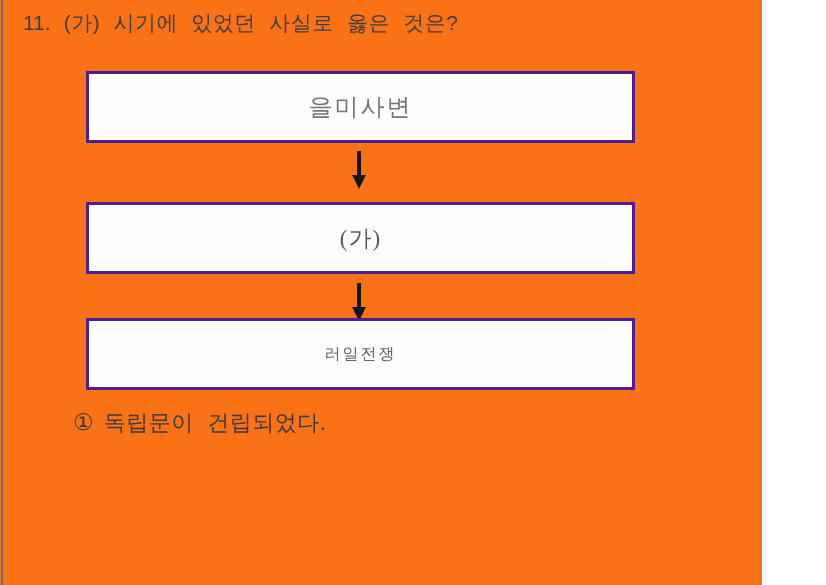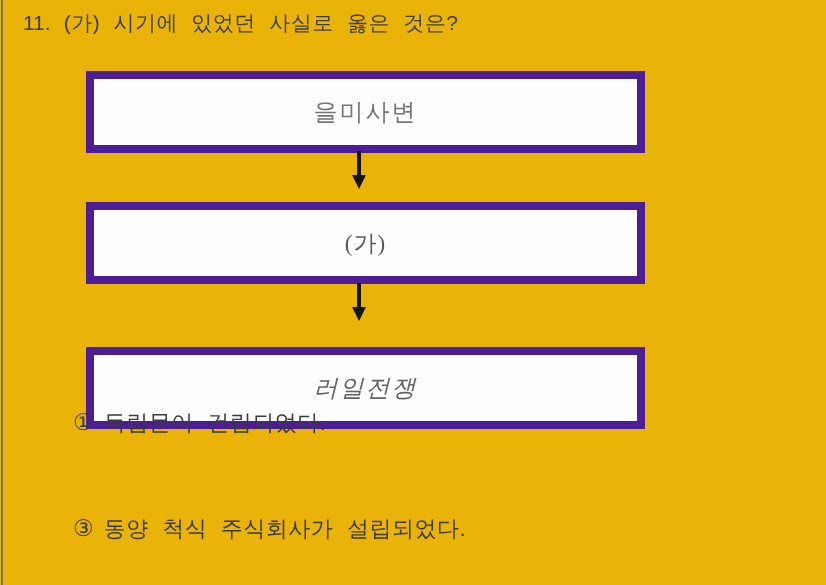--- a/index.html
+++ b/index.html
@@ -2,23 +2,23 @@
 <html><head>
 <meta charset="utf-8">
 <style>
   html, body {
     margin: 0;
     padding: 0;
     background: #ffffff;
   }
   .page {
     position: relative;
-    width: 826px;
+    width: 762px;
     height: 585px;
-    background: #eab308;
+    background: #f97316;
     overflow: hidden;
     font-family: "Liberation Sans", sans-serif;
   }
   .left-rule {
     position: absolute;
     left: 1px;
     top: 0;
     width: 2px;
     height: 585px;
     background: #6f6f6f;
@@ -37,31 +37,31 @@
   }
   .question-line .q-text {
     word-spacing: 7px;
     letter-spacing: 0.5px;
   }
   .tbox {
     position: absolute;
     left: 86px;
     width: 543px;
     height: 66px;
-    border: 8px solid #4c1d95;
+    border: 3px solid #4c1d95;
     background: #fefefe;
     display: flex;
     align-items: center;
     justify-content: center;
     font-family: "Liberation Serif", "DejaVu Serif", serif;
     letter-spacing: 2px;
   }
   .tbox-1 { top: 71px;  font-size: 24px; color: #757575; }
   .tbox-2 { top: 202px; font-size: 23px; color: #5a5a5a; letter-spacing: 1px; }
-  .tbox-3 { top: 347px; font-size: 24px; color: #636363; font-style: italic; }
+  .tbox-3 { top: 318px; font-size: 16px; color: #636363; }
   .arrow {
     position: absolute;
     left: 347px;
     width: 24px;
     height: 40px;
   }
   .arrow-1 { top: 150px; }
   .arrow-2 { top: 282px; }
   .choice {
     position: absolute;
@@ -115,18 +115,15 @@
 
   <div class="tbox tbox-3">
     <span>러일전쟁</span>
   </div>
 
   <div class="choice choice-1">
     <span class="marker">①</span><span class="choice-text">독립문이 건립되었다.</span>
   </div>
 
 
-  <div class="choice choice-3">
-    <span class="marker">③</span><span class="choice-text">동양 척식 주식회사가 설립되었다.</span>
-  </div>
 
 
 </div>
 
 </body></html>

